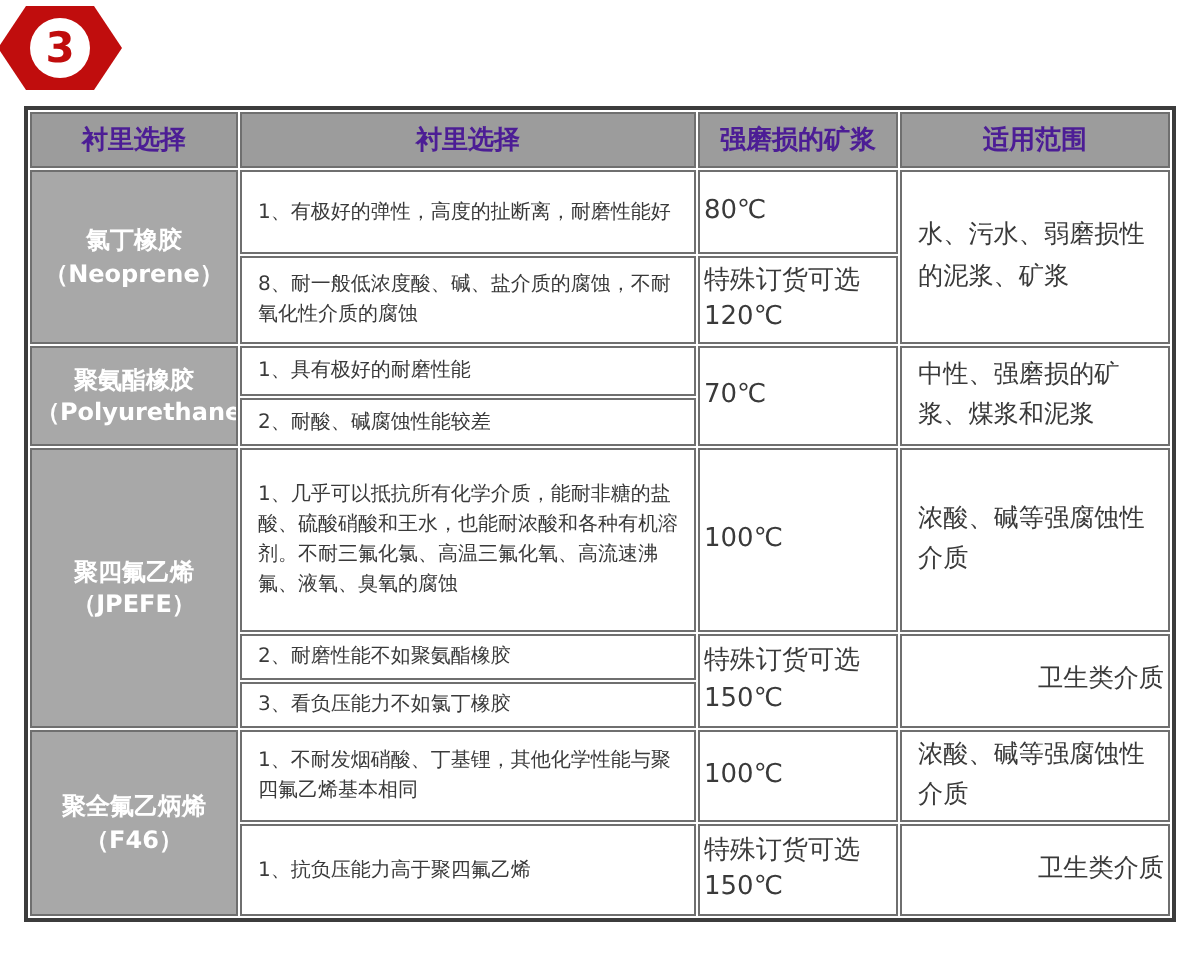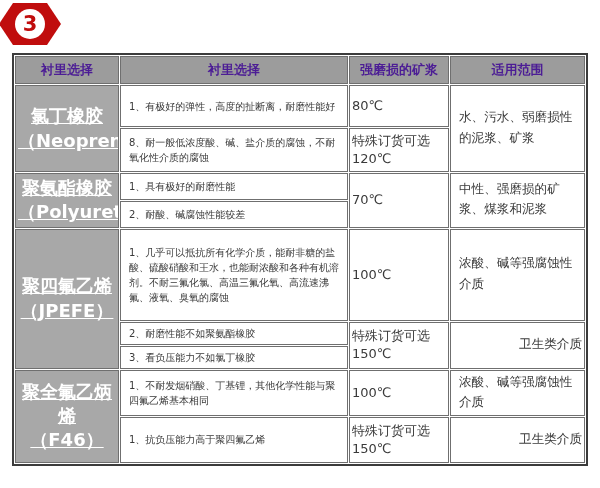--- a/index.html
+++ b/index.html
@@ -22,21 +22,21 @@
     background:#ffffff;border:2px solid #3c3c3c;
     table-layout:fixed;width:571px;
   }
   th,td{border:1px solid #6f6f6f;overflow:hidden;}
   th{
     background:#9c9c9c;color:#4c1d95;font-size:13px;font-weight:bold;
     height:26px;text-align:center;padding:0;
   }
   td.label{
     background:#a8a8a8;color:#ffffff;text-align:center;
-    font-size:18px;font-weight:bold;line-height:1.35;padding:2px;text-decoration:underline;
+    font-size:12px;font-weight:bold;line-height:1.35;padding:2px;
   }
   td.perf{
     font-size:10px;line-height:1.5;padding:3px 6px 3px 8px;
     text-align:left;vertical-align:middle;
   }
   td.temp{text-align:left;font-size:13px;vertical-align:middle;line-height:1.4;padding:2px;}
   td.range{text-align:center;font-size:12.6px;vertical-align:middle;line-height:1.6;padding:2px 8px;text-align:left;font-family:Liberation Mono, monospace;}
   td.range.center{text-align:right;padding:2px;}
 </style>
 </head>

